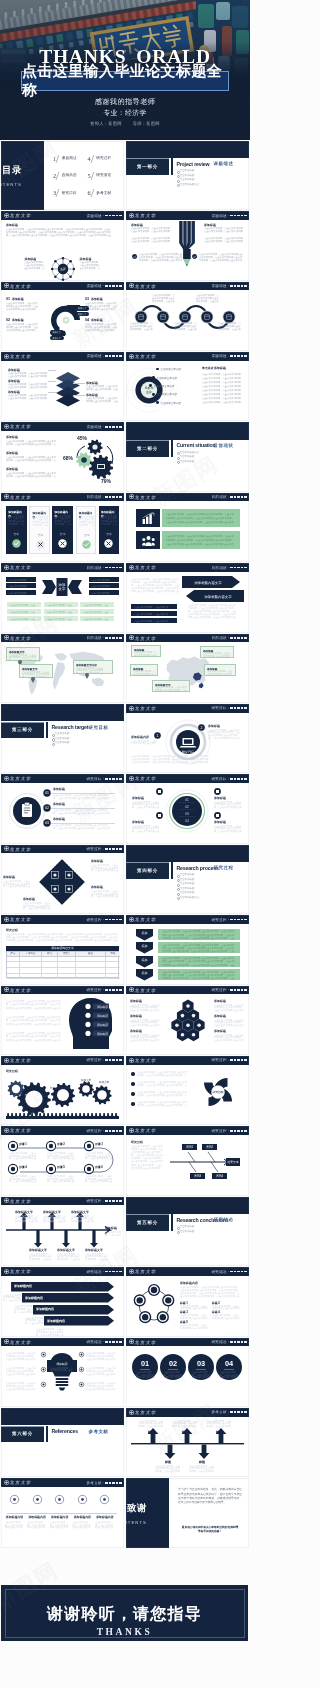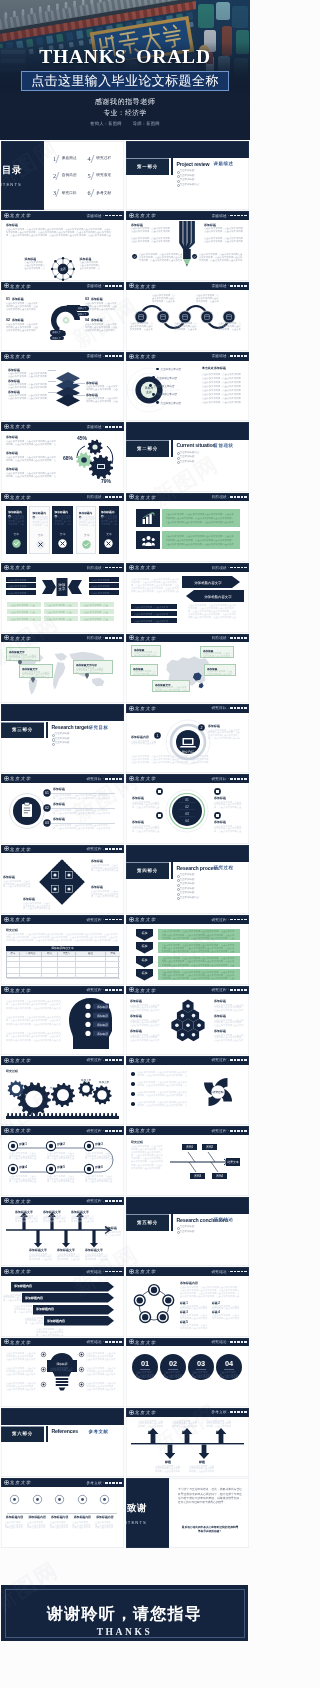--- a/index.html
+++ b/index.html
@@ -12,21 +12,21 @@
   #cover{position:absolute;left:0;top:0;width:250px;height:140px;overflow:hidden;background:#36434f;}
   .cover-scrim{position:absolute;left:0;top:0;right:0;bottom:0;
      background:linear-gradient(180deg,rgba(14,26,46,.05) 0%,rgba(14,26,46,.18) 30%,rgba(14,26,46,.62) 50%,rgba(17,29,49,.95) 62%,#131f35 70%,#121e34 100%);}
   .cover-en{position:absolute;left:0;right:0;top:46px;height:22px;text-align:center;color:#fff;
      font-family:"Liberation Serif",serif;font-weight:700;font-size:19.5px;letter-spacing:.8px;
      text-shadow:0 1px 2px rgba(0,0,0,.45);white-space:nowrap;}
   .cover-en .gap{display:inline-block;width:10px;}
   .cover-band{position:absolute;left:21px;top:71px;width:208px;height:20px;
      background:#163463;border:1px solid #6e95cc;
      display:flex;align-items:center;justify-content:center;}
-  .cover-band span{color:#fff;font-size:13px;font-weight:400;letter-spacing:.4px;text-align:right;}
+  .cover-band span{color:#fff;font-size:15px;font-weight:700;letter-spacing:.4px;}
   .cover-school{position:absolute;left:0;right:0;top:97px;text-align:center;color:#eaeff6;font-size:7.2px;letter-spacing:.4px;}
   .cover-major{position:absolute;left:0;right:0;top:108px;text-align:center;color:#e4eaf3;font-size:6.8px;letter-spacing:.4px;}
   .cover-people{position:absolute;left:0;right:0;top:121px;text-align:center;color:#9eadc3;font-size:4.3px;letter-spacing:.2px;white-space:nowrap;}
   .cover-people .sp{display:inline-block;width:11px;}
 
   
   #grid{position:absolute;left:0;top:140.8px;width:250px;height:1340px;}
   .slide{position:absolute;width:123px;height:69.4px;background:#fff;overflow:hidden;}
   .slide::after{content:"";position:absolute;inset:0;box-shadow:inset 0 0 0 .4px rgba(125,138,158,.25);pointer-events:none;}
 

